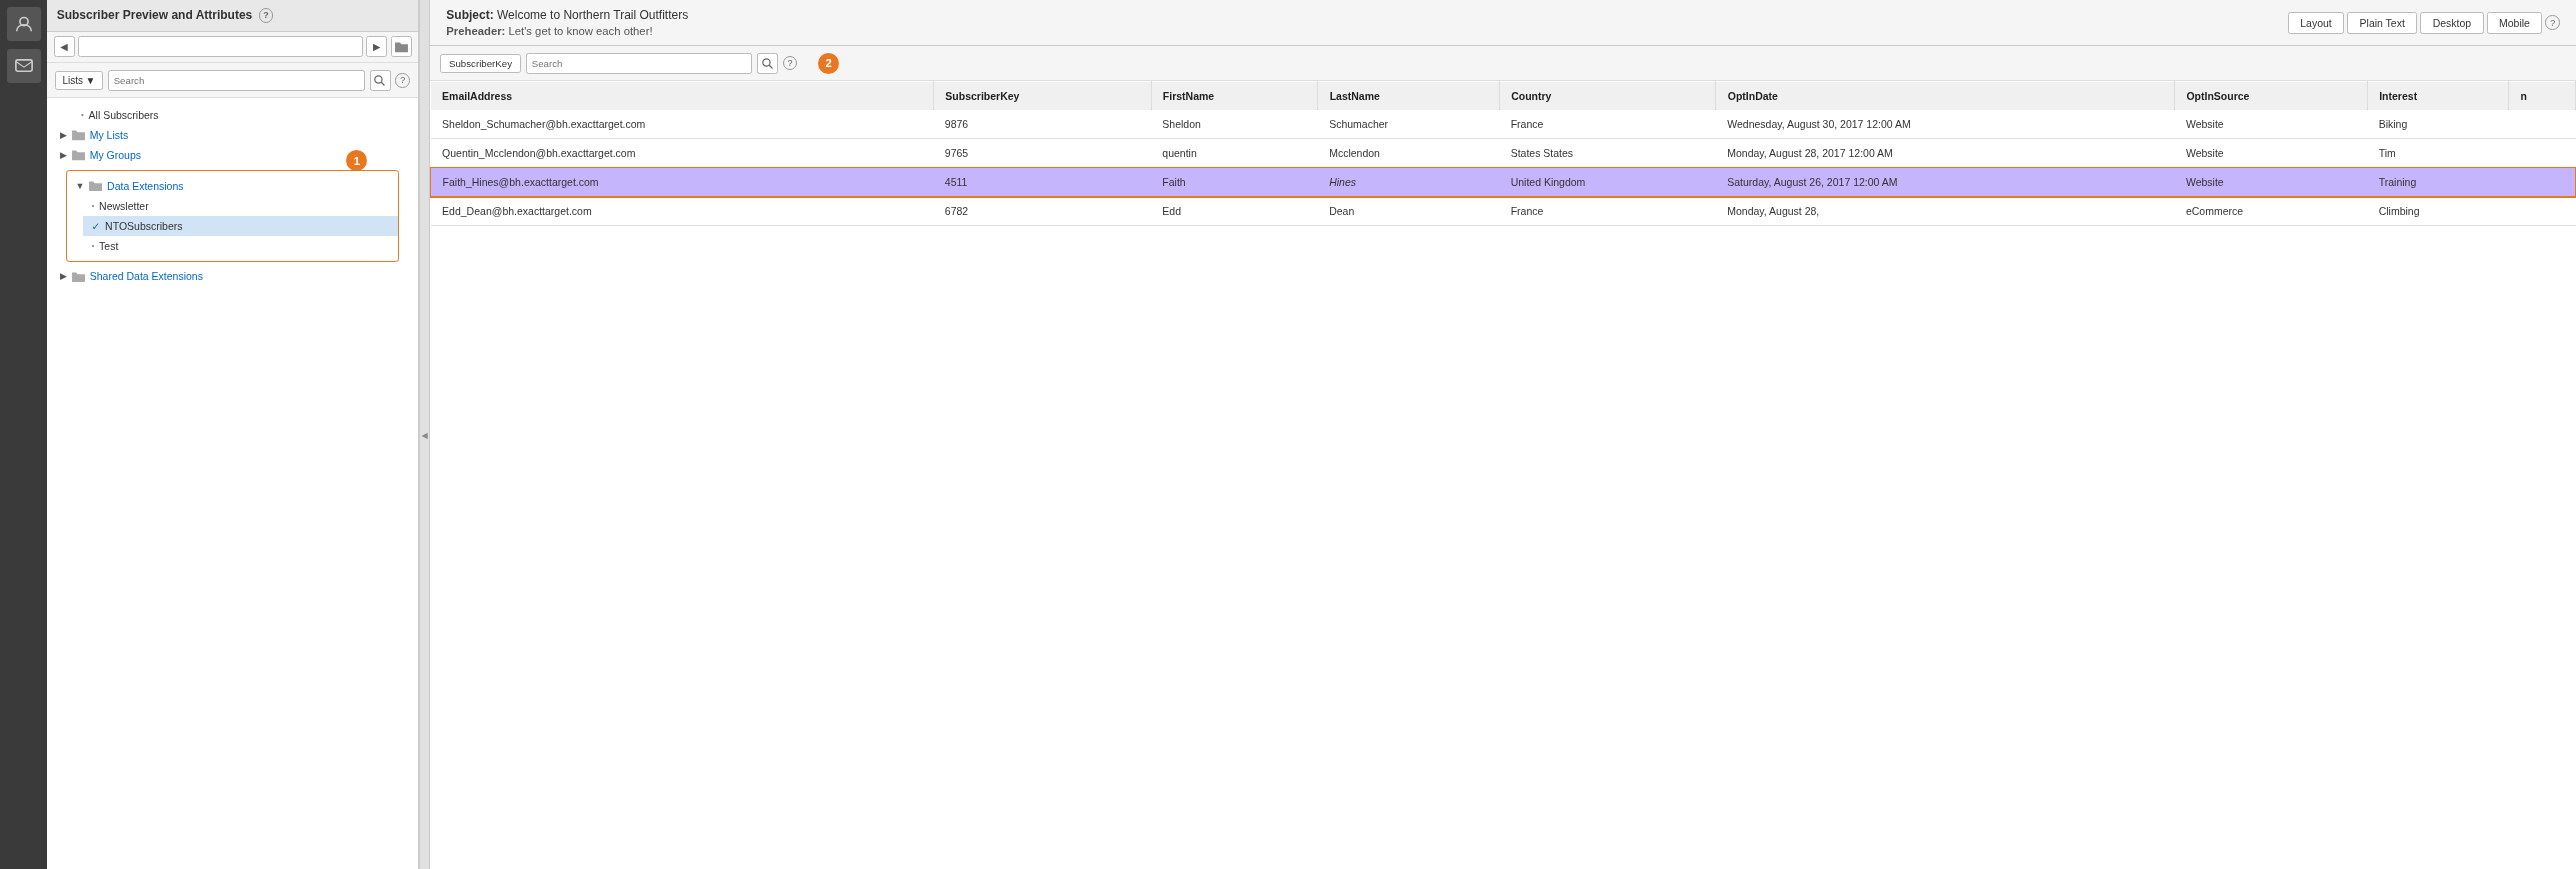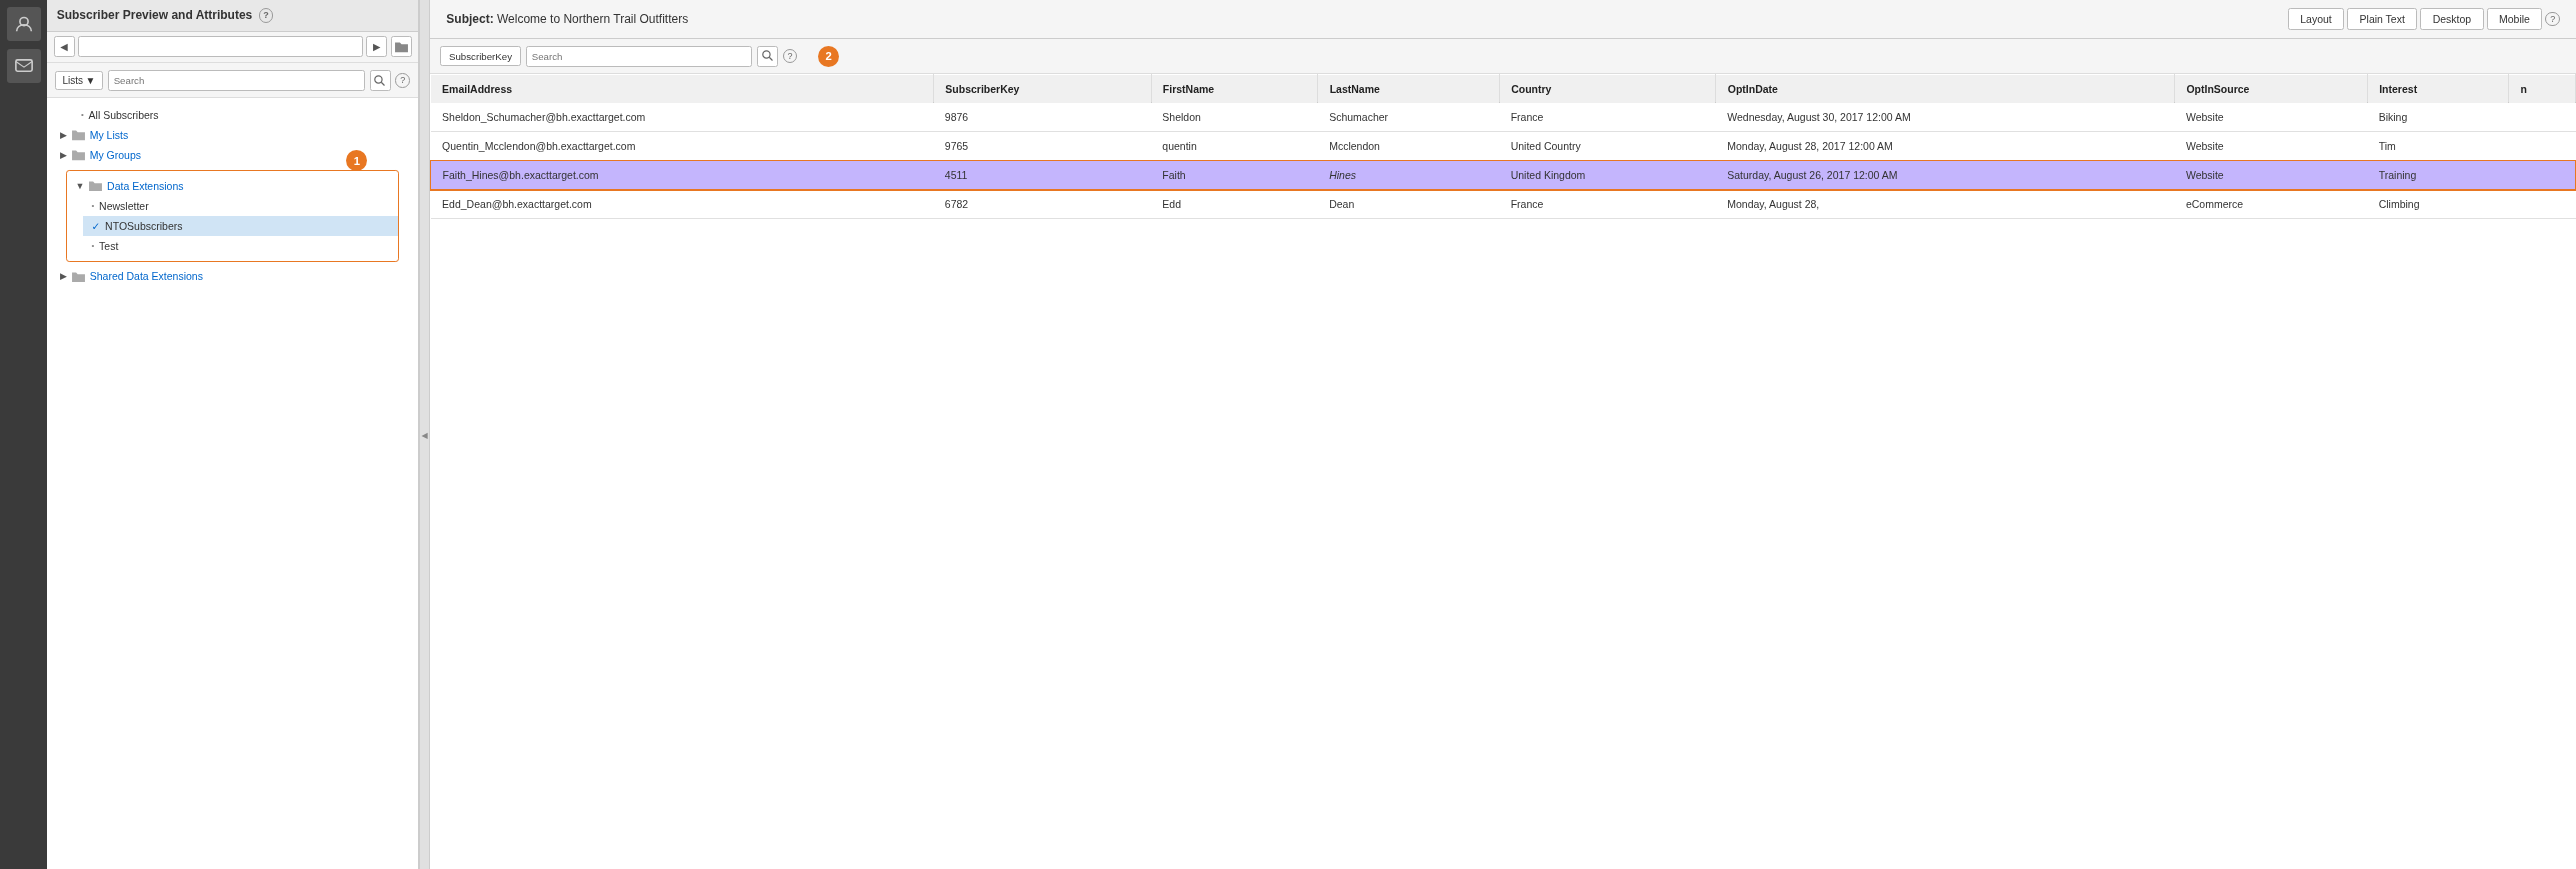--- a/index.html
+++ b/index.html
@@ -405,20 +405,24 @@
 
   <div class="collapse-handle">◀</div>
 
   <div class="main-area">
 
     <div class="main-header">
       <div class="subject-area">
         <div class="subject-line">
           <strong>Subject:</strong>
           <span>Welcome to Northern Trail Outfitters</span>
+        </div>
+        <div class="preheader-line">
+          <strong>Preheader:</strong>
+          <span>Let's get to know each other!</span>
         </div>
       </div>
       <div class="view-buttons">
         <div class="view-btn-group">
           <button class="view-btn">Layout</button>
           <button class="view-btn">Plain Text</button>
         </div>
         <div class="view-btn-group">
           <button class="view-btn">Desktop</button>
           <button class="view-btn">Mobile</button>
@@ -468,21 +472,21 @@
               <td>Wednesday, August 30, 2017 12:00 AM</td>
               <td>Website</td>
               <td>Biking</td>
               <td></td>
             </tr>
             <tr>
               <td>Quentin_Mcclendon@bh.exacttarget.com</td>
               <td>9765</td>
               <td>quentin</td>
               <td>Mcclendon</td>
-              <td>United Country</td>
+              <td>States States</td>
               <td>Monday, August 28, 2017 12:00 AM</td>
               <td>Website</td>
               <td>Tim</td>
               <td></td>
             </tr>
             <tr class="selected-row" style="border: 1.6px solid rgb(232, 119, 34); outline: rgb(232, 119, 34) solid 1.6px;">
               <td style="font-weight: 500;">Faith_Hines@bh.exacttarget.com</td>
               <td style="font-weight: 500;">4511</td>
               <td style="font-weight: 500;">Faith</td>
               <td style="font-weight: 500; font-style: italic;">Hines</td>

